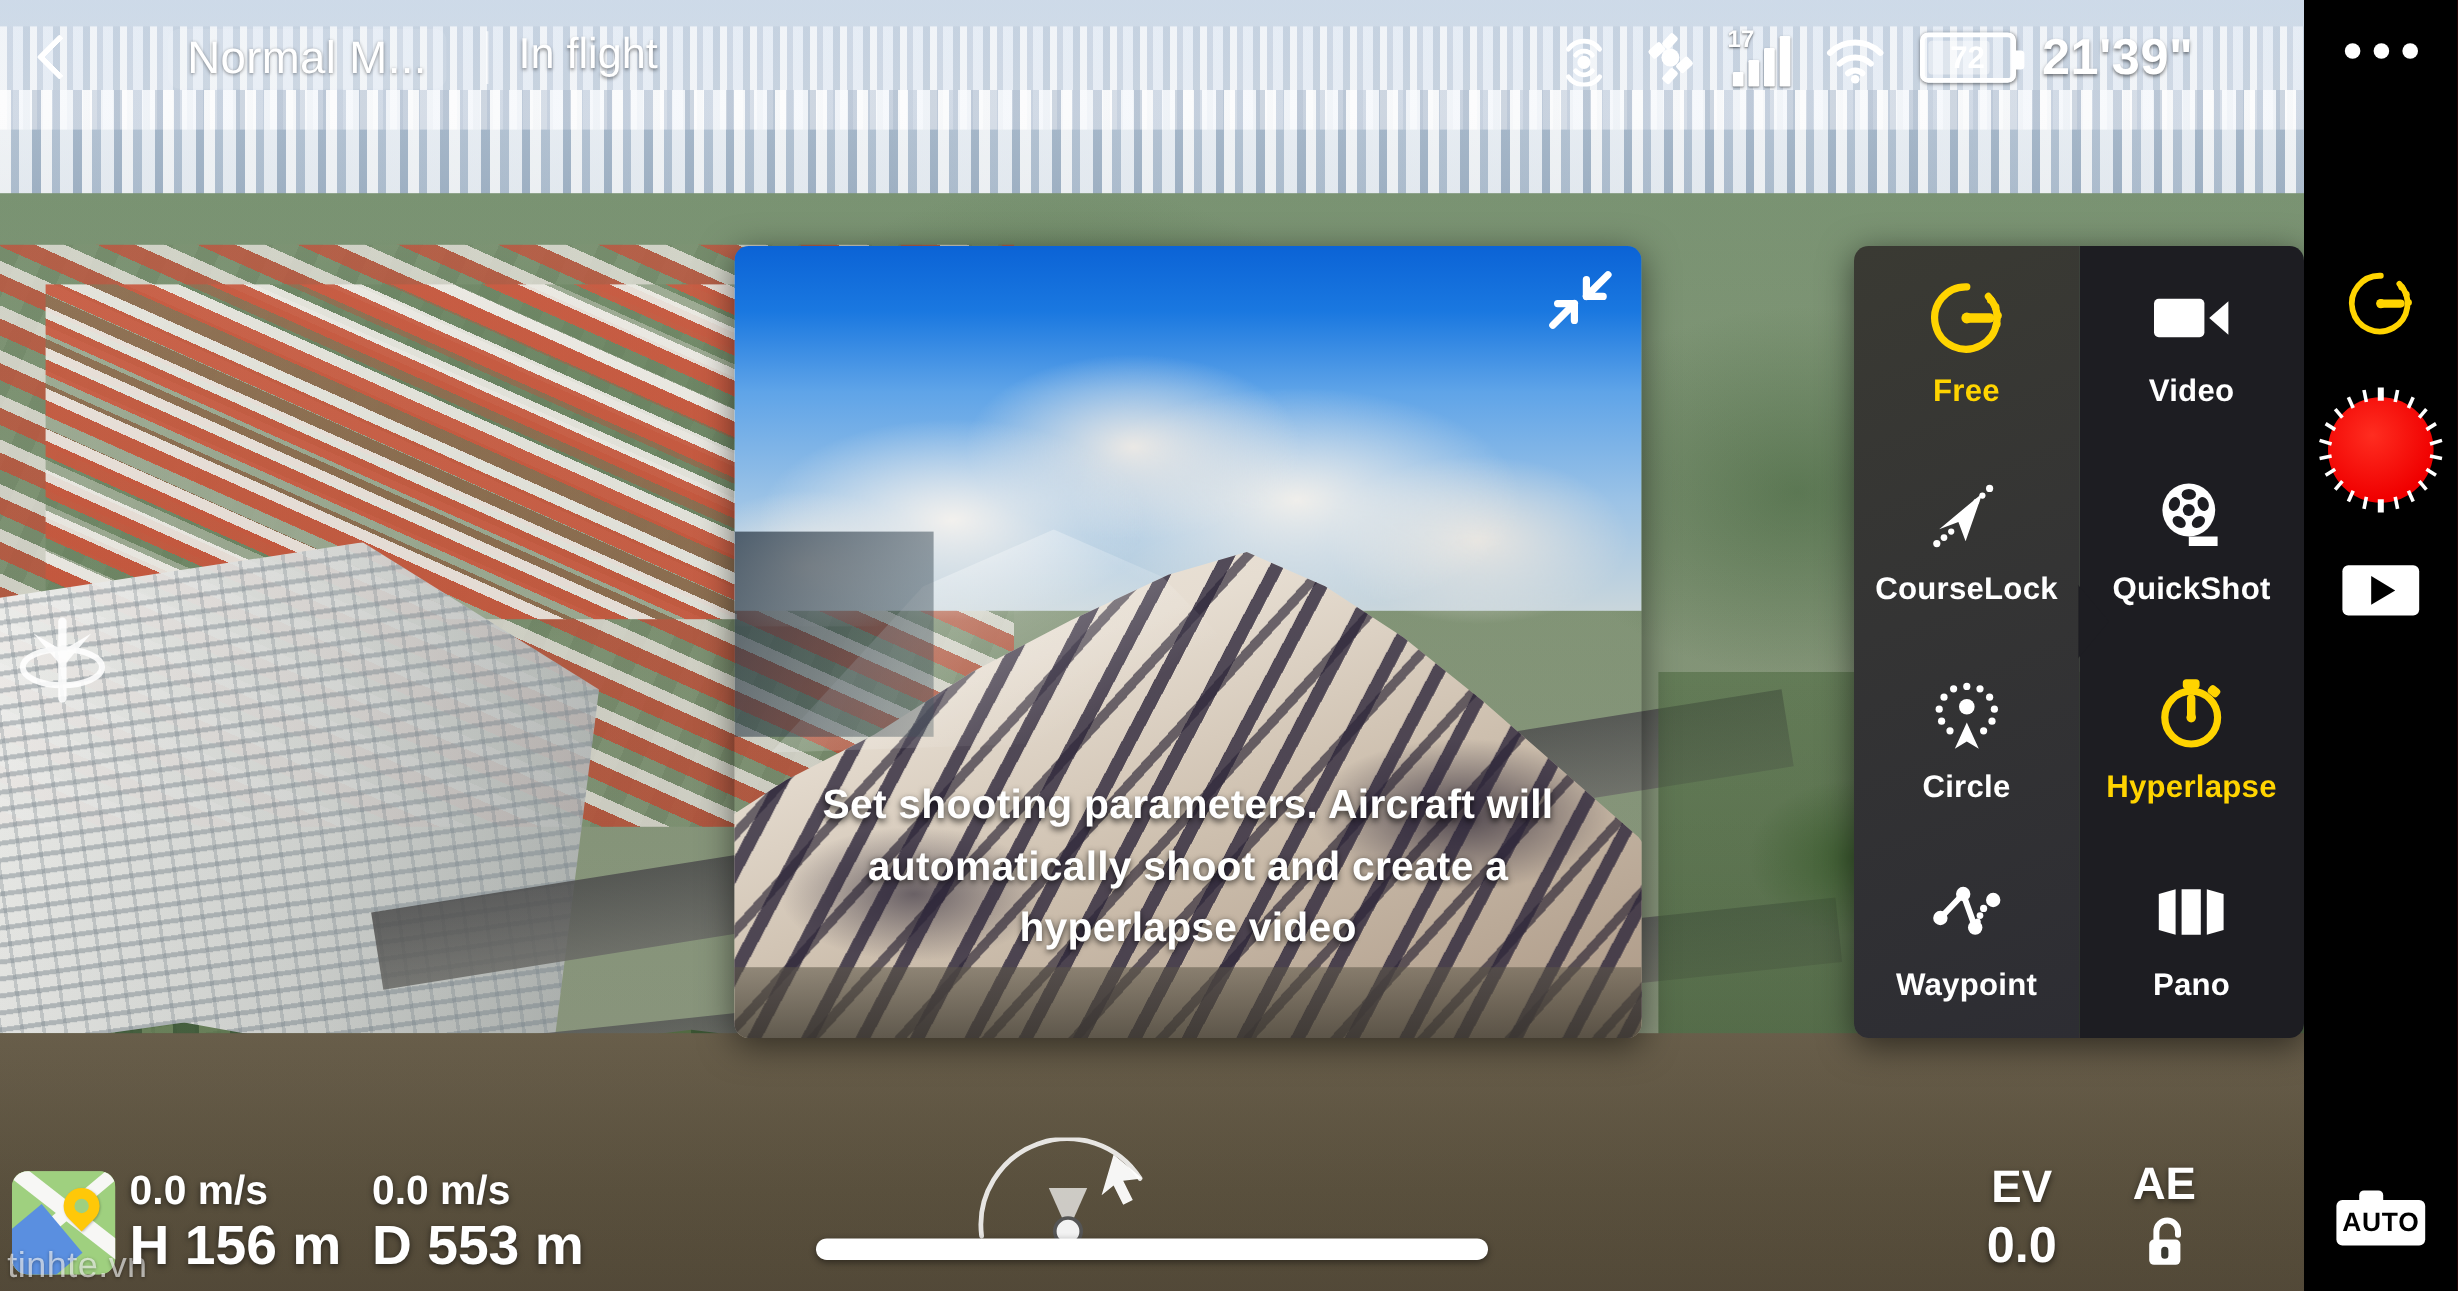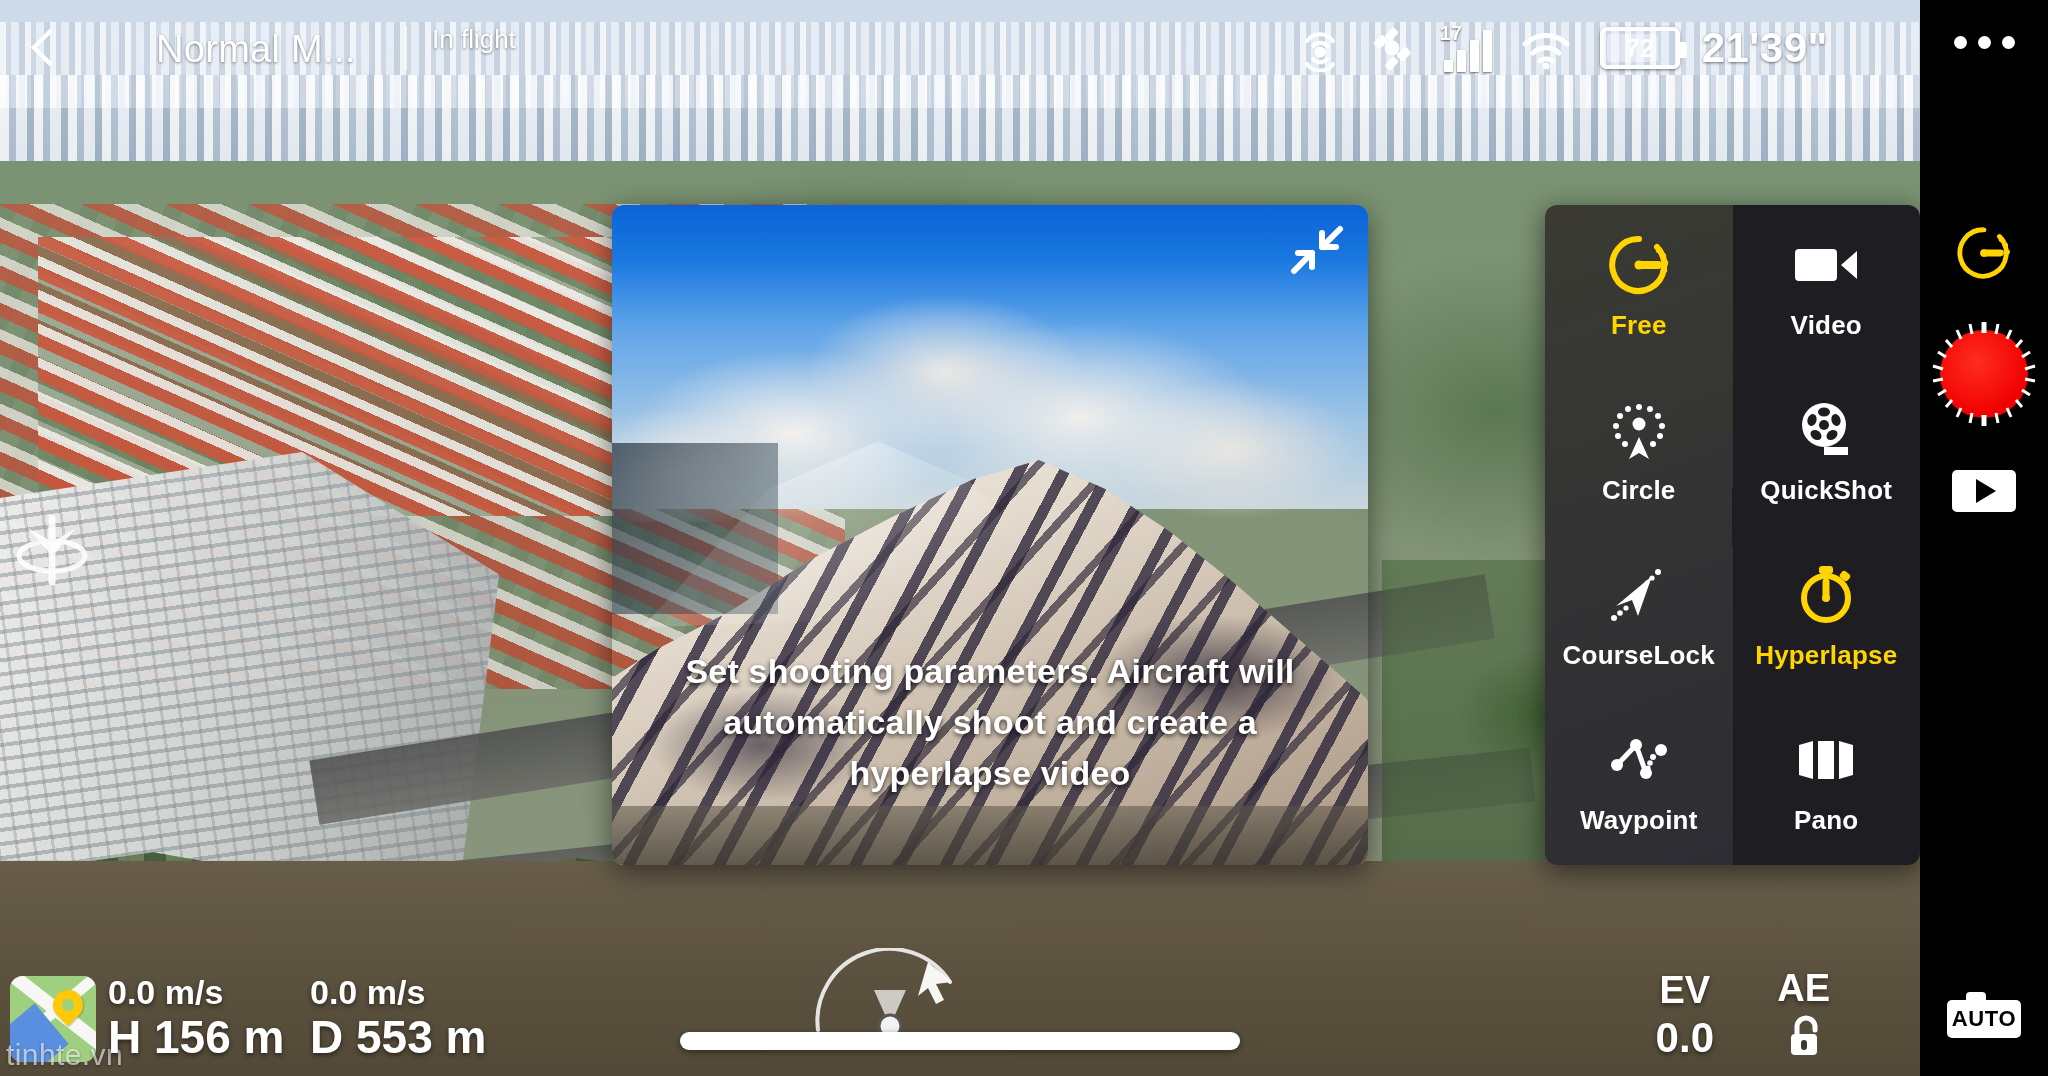--- a/index.html
+++ b/index.html
@@ -113,21 +113,21 @@
     position:absolute; left:140px; top:24px; height:50px; padding:0 16px;
     display:flex; align-items:center; color:#fff; font-size:38px; font-weight:400;
     letter-spacing:.3px; text-shadow:0 1px 3px rgba(0,0,0,.45);
     background:rgba(255,255,255,.10); border-radius:10px;
   }
   .vdiv {
     position:absolute; left:405px; top:26px; width:2px; height:44px;
     background:rgba(255,255,255,.65);
   }
   .flight-state {
-    position:absolute; left:432px; top:24px; color:#fff; font-size:26px;
+    position:absolute; left:432px; top:24px; color:#fff; font-size:36px;
     text-shadow:0 1px 3px rgba(0,0,0,.45);
   }
   .status-cluster {
     position:absolute; right:92px; top:18px; height:60px;
     display:flex; align-items:center; gap:28px;
   }
   .s-ico { display:flex; align-items:flex-end; height:48px; }
   .sig-wrap { position:relative; display:flex; align-items:flex-end; gap:4px; height:48px; }
   .sig-count {
     position:absolute; left:-4px; top:-2px; color:#fff; font-size:20px; font-weight:700;
@@ -465,20 +465,37 @@
               <circle cx="50" cy="15" r="3.2"></circle>
                 <circle cx="54" cy="21" r="3.2"></circle>
               <circle cx="56" cy="28" r="3.2"></circle>
                 <circle cx="55" cy="35" r="3.2"></circle>
             </g>
             <path d="M30 30 L49 30" stroke="#ffd400" stroke-width="8" stroke-linecap="round"></path>
             <circle cx="30" cy="30" r="4.5" fill="#ffd400"></circle>
           </svg>
         </span>
         <span class="mp-label">Free</span>
+      </div>
+
+      <div class="mp-item">
+        <span class="mp-ico">
+          <svg width="62" height="58" viewBox="0 0 62 58">
+            <path d="M8 40 L44 10 L30 50 L24 34 Z" fill="#fff"></path>
+            <g fill="#fff">
+              <circle cx="50" cy="6" r="3"></circle>
+                <circle cx="44" cy="12" r="2.6"></circle>
+              <circle cx="39" cy="17" r="2.4"></circle>
+              <circle cx="18" cy="42" r="2.6"></circle>
+                <circle cx="12" cy="47" r="2.8"></circle>
+              <circle cx="6" cy="52" r="3"></circle>
+            </g>
+          </svg>
+        </span>
+        <span class="mp-label">CourseLock</span>
       </div>
 
       <div class="mp-item">
         <span class="mp-ico">
           <svg width="60" height="62" viewBox="0 0 60 62">
             <g fill="#fff">
               <circle cx="30" cy="8" r="3"></circle>
                 <circle cx="41" cy="10" r="3"></circle>
               <circle cx="49" cy="17" r="3"></circle>
                 <circle cx="53" cy="27" r="3"></circle>
@@ -488,37 +505,20 @@
                 <circle cx="11" cy="17" r="3"></circle>
               <circle cx="7" cy="27" r="3"></circle>
                 <circle cx="9" cy="37" r="3"></circle>
               <circle cx="16" cy="45" r="3"></circle>
               <circle cx="30" cy="25" r="6.5"></circle>
               <path d="M30 38 L40 60 L30 54 L20 60 Z"></path>
             </g>
           </svg>
         </span>
         <span class="mp-label">Circle</span>
-      </div>
-
-      <div class="mp-item">
-        <span class="mp-ico">
-          <svg width="62" height="58" viewBox="0 0 62 58">
-            <path d="M8 40 L44 10 L30 50 L24 34 Z" fill="#fff"></path>
-            <g fill="#fff">
-              <circle cx="50" cy="6" r="3"></circle>
-                <circle cx="44" cy="12" r="2.6"></circle>
-              <circle cx="39" cy="17" r="2.4"></circle>
-              <circle cx="18" cy="42" r="2.6"></circle>
-                <circle cx="12" cy="47" r="2.8"></circle>
-              <circle cx="6" cy="52" r="3"></circle>
-            </g>
-          </svg>
-        </span>
-        <span class="mp-label">CourseLock</span>
       </div>
 
       <div class="mp-item">
         <span class="mp-ico">
           <svg width="62" height="58" viewBox="0 0 62 58">
             <g stroke="#fff" stroke-width="5" fill="none" stroke-linecap="round">
               <path d="M9 34 L28 14"></path>
                 <path d="M28 14 L38 42"></path>
             </g>
             <g fill="#fff">

